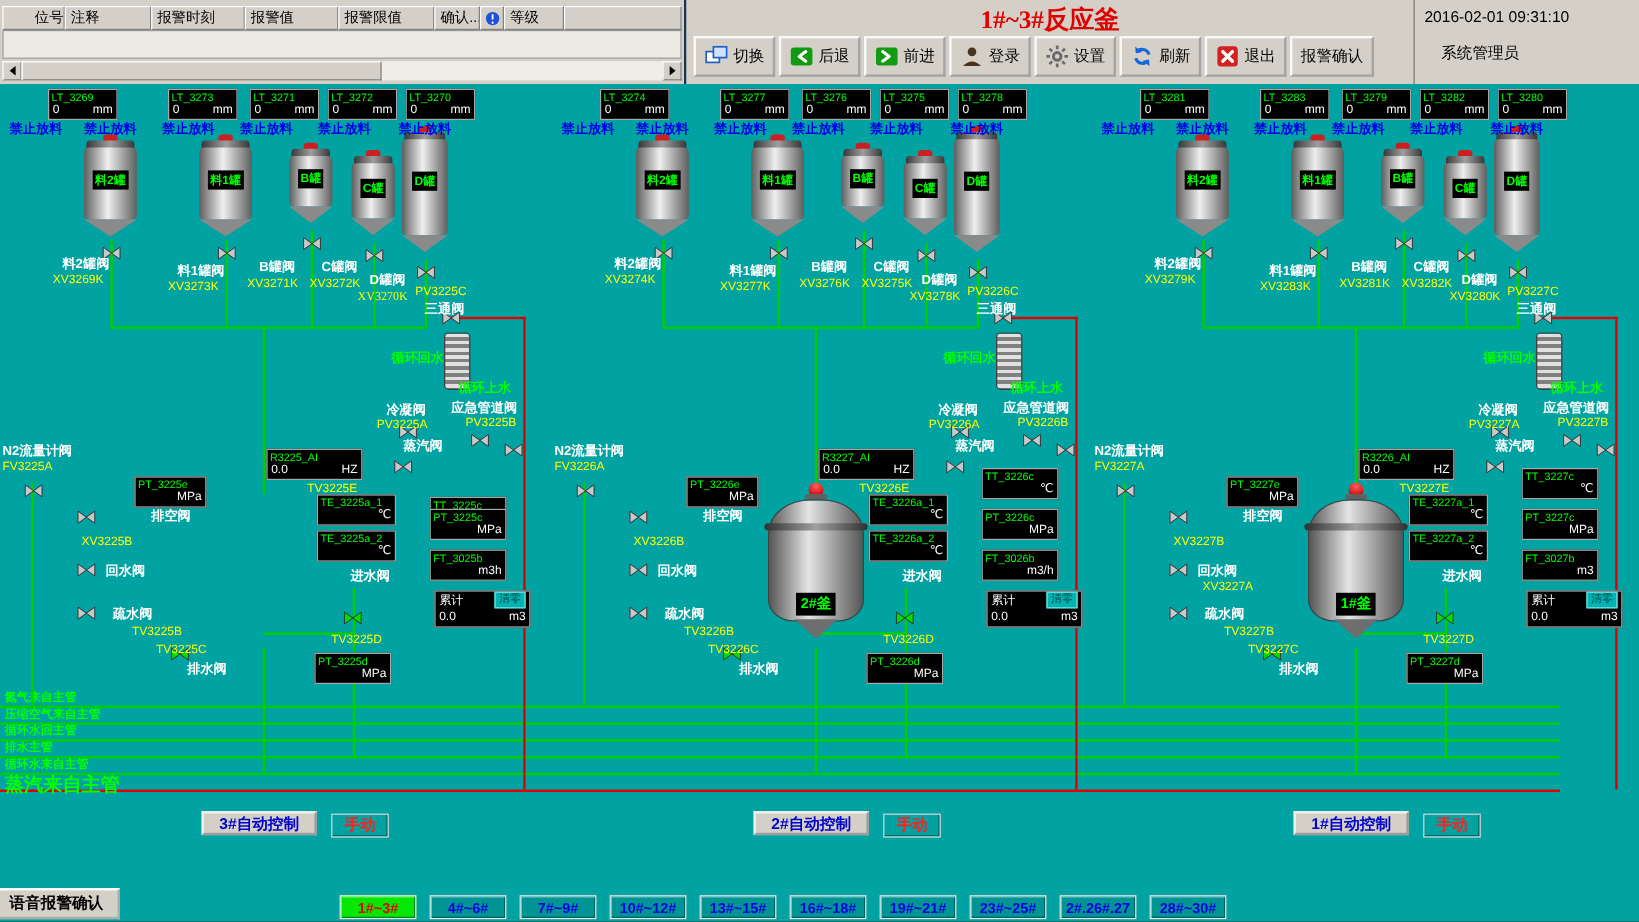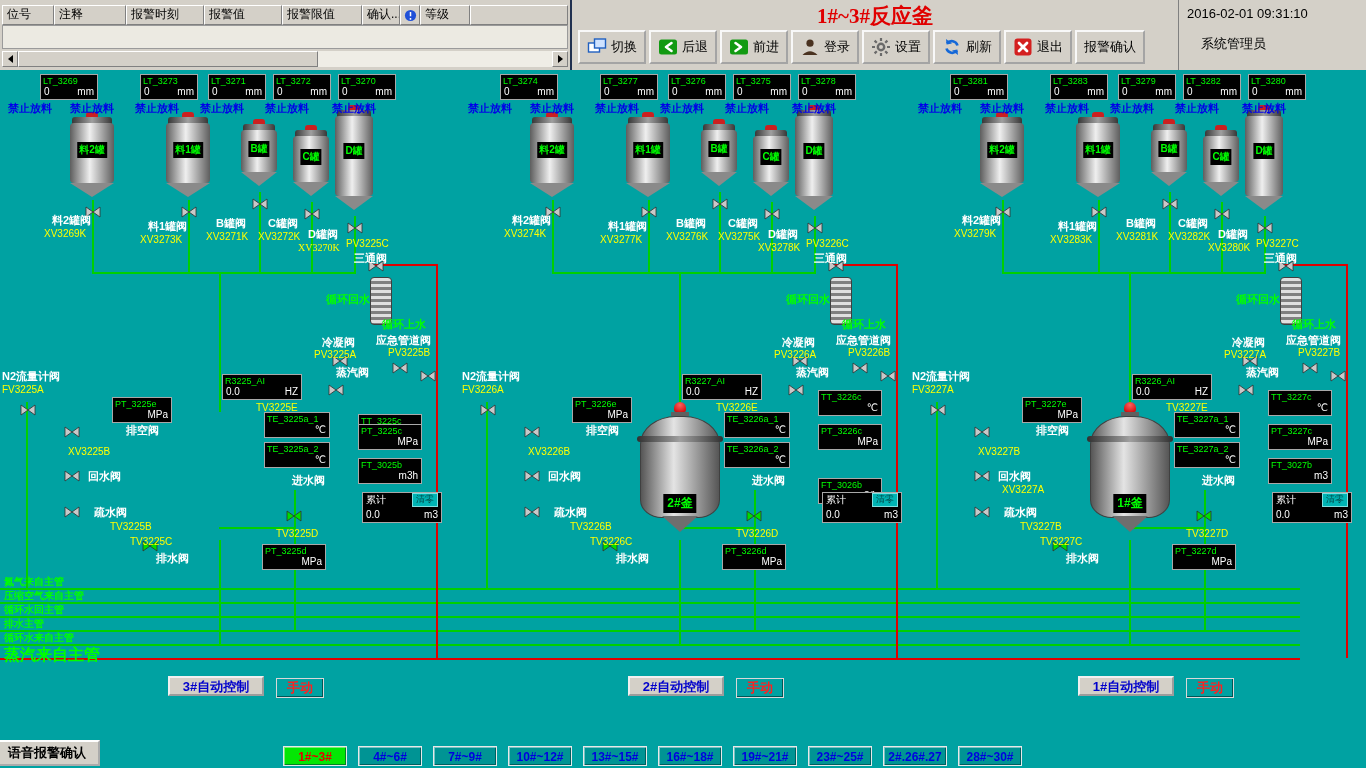--- a/index.html
+++ b/index.html
@@ -92,21 +92,21 @@
     box-shadow:inset 1px 1px 0 rgba(255,255,255,.45), inset -1px -1px 0 rgba(0,60,60,.6);white-space:nowrap;overflow:hidden;}
   .tab.active{background:#04e604;color:#e80000;}
 </style>
 </head>
 <body>
 
 <div id="screen">
 
   <div id="alarm-panel">
     <div id="alarm-headers">
-        <div class="ah-cell" style="width: 52px;">位号</div>
+        <div class="ah-cell" style="width: 52px; text-align: right;">位号</div>
         <div class="ah-cell" style="width: 72px;">注释</div>
         <div class="ah-cell" style="width: 78px;">报警时刻</div>
         <div class="ah-cell" style="width: 78px;">报警值</div>
         <div class="ah-cell" style="width: 80px;">报警限值</div>
         <div class="ah-cell" style="width: 38px;">确认...</div>
         <div class="ah-cell ah-icon" style="width: 20px;">
           <svg width="13" height="13" viewBox="0 0 14 14">
             <circle cx="7" cy="7" r="6" fill="#2050d8"></circle>
             <path d="M7 3.2v4.6M7 9.6v2" stroke="#fff" stroke-width="1.6"></path>
           </svg>
@@ -704,21 +704,21 @@
             <div class="dunit">℃</div>
           </div>
         </div>
         <div class="disp" style="left: 318px; top: 352px; width: 64px;">
           <div class="dtag">PT_3226c</div>
           <div class="drow">
             <div class="dval"></div>
             <div class="dunit">MPa</div>
           </div>
         </div>
-        <div class="disp" style="left: 318px; top: 386px; width: 64px; margin-top: 20px;">
+        <div class="disp" style="left: 318px; top: 386px; width: 64px;">
           <div class="dtag">FT_3026b</div>
           <div class="drow">
             <div class="dval"></div>
             <div class="dunit">m3/h</div>
           </div>
         </div>
         <div class="disp" style="left: 222px; top: 472px; width: 64px;">
           <div class="dtag">PT_3226d</div>
           <div class="drow">
             <div class="dval"></div>

